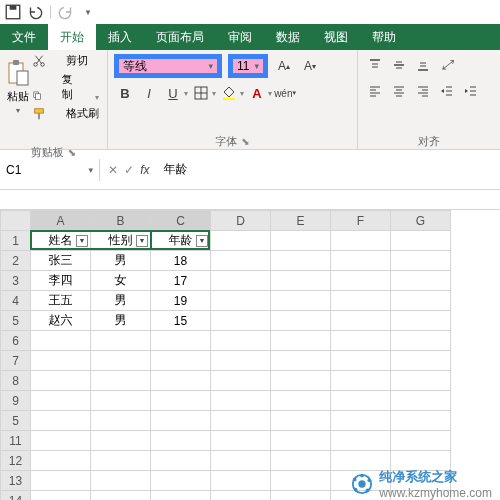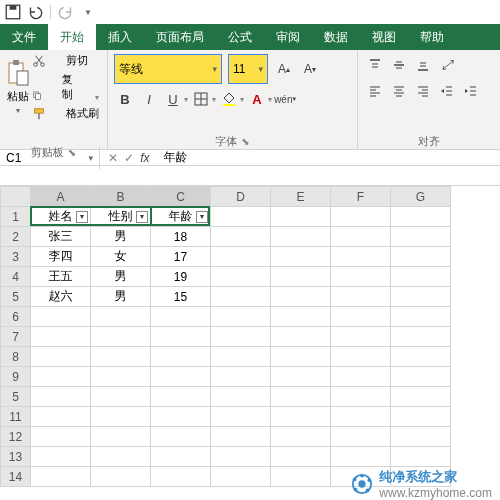--- a/index.html
+++ b/index.html
@@ -17,34 +17,34 @@
 .rgroup .label { height: 16px; font-size: 11px; color: #666; text-align: center; display: flex; align-items: center; justify-content: center; gap: 4px; margin-top: 23px; }
 .rgroup .corner { font-size: 10px; color: #888; }
 .clip-left { width: 34px; display: flex; flex-direction: column; align-items: center; justify-content: center; gap: 2px; }
 .clip-left .paste-ico { width: 24px; height: 28px; }
 .clip-left .t { font-size: 11px; }
 .clip-right { display: flex; flex-direction: column; justify-content: center; gap: 2px; font-size: 11px; }
 .clip-right .row { display: flex; align-items: flex-end; gap: 20px; padding: 1px 2px; }
 .clip-right .row svg { width: 14px; height: 14px; }
 .font-body { display: flex; flex-direction: column; gap: 4px; padding-top: 2px; }
 .font-row1 { display: flex; gap: 6px; align-items: center; }
-.combo { height: 30px; background: #fde047; border: 1px solid #3b82f6; display: flex; align-items: center; padding: 0 4px; font-size: 12px; }
+.combo { height: 24px; background: #f9a8d4; border: 5px solid #3b82f6; display: flex; align-items: center; padding: 0 4px; font-size: 12px; }
 .combo.font { width: 108px; }
 .combo.size { width: 40px; }
 .combo .dd { margin-left: auto; font-size: 9px; color: #666; }
 .sbtn { width: 20px; height: 22px; display: flex; align-items: center; justify-content: center; font-size: 12px; color: #444; }
 .font-row2 { display: flex; gap: 2px; align-items: center; }
 .fbtn { width: 22px; height: 22px; display: flex; align-items: center; justify-content: center; font-size: 13px; color: #444; }
 .fbtn.b { font-weight: bold; }
 .fbtn.i { font-style: italic; }
 .fbtn.u { text-decoration: underline; }
 .dd-tiny { font-size: 8px; color: #888; margin-left: -2px; }
 .align-body { display: flex; flex-direction: column; gap: 4px; padding-top: 2px; }
 .align-row { display: flex; gap: 2px; }
-.namebox-row { height: 16px; border-bottom: 1px solid #d4d4d4; display: flex; align-items: center; background: #fff; }
+.namebox-row { height: 40px; border-bottom: 1px solid #d4d4d4; display: flex; align-items: center; background: #fff; }
 .namebox { width: 100px; height: 22px; border-right: 1px solid #d4d4d4; display: flex; align-items: center; padding: 0 6px; font-size: 12px; }
 .namebox .dd { margin-left: auto; font-size: 9px; color: #666; }
 .fx-btns { display: flex; gap: 6px; padding: 0 8px; color: #888; font-size: 12px; align-items: center; }
 .fx-btns .fx { font-style: italic; color: #444; font-size: 12px; }
 .formula { flex: 1; padding: 0 6px; font-size: 12px; }
 .sheet { position: relative; }
 .grid { border-collapse: collapse; table-layout: fixed; font-size: 12px; }
 .grid th, .grid td { border: 1px solid #d4d4d4; height: 20px; padding: 0; text-align: center; font-weight: normal; }
 .grid th { background: #e6e6e6; color: #555; }
 .grid .rowhead { width: 30px; background: #e6e6e6; color: #555; }
@@ -84,21 +84,20 @@
       </svg>
     </span>
   <span class="ico" style="font-size:9px;color:#666">▾</span>
 </div>
 
 <div class="ribbon-tabs">
   <div class="tab file">文件</div>
   <div class="tab active">开始</div>
   <div class="tab">插入</div>
   <div class="tab">页面布局</div>
-  <div class="tab">公式</div>
   <div class="tab">审阅</div>
   <div class="tab">数据</div>
   <div class="tab">视图</div>
   <div class="tab">帮助</div>
 </div>
 
 <div class="ribbon">
   <div class="rgroup" style="width:108px">
     <div class="body">
       <div class="clip-left">

